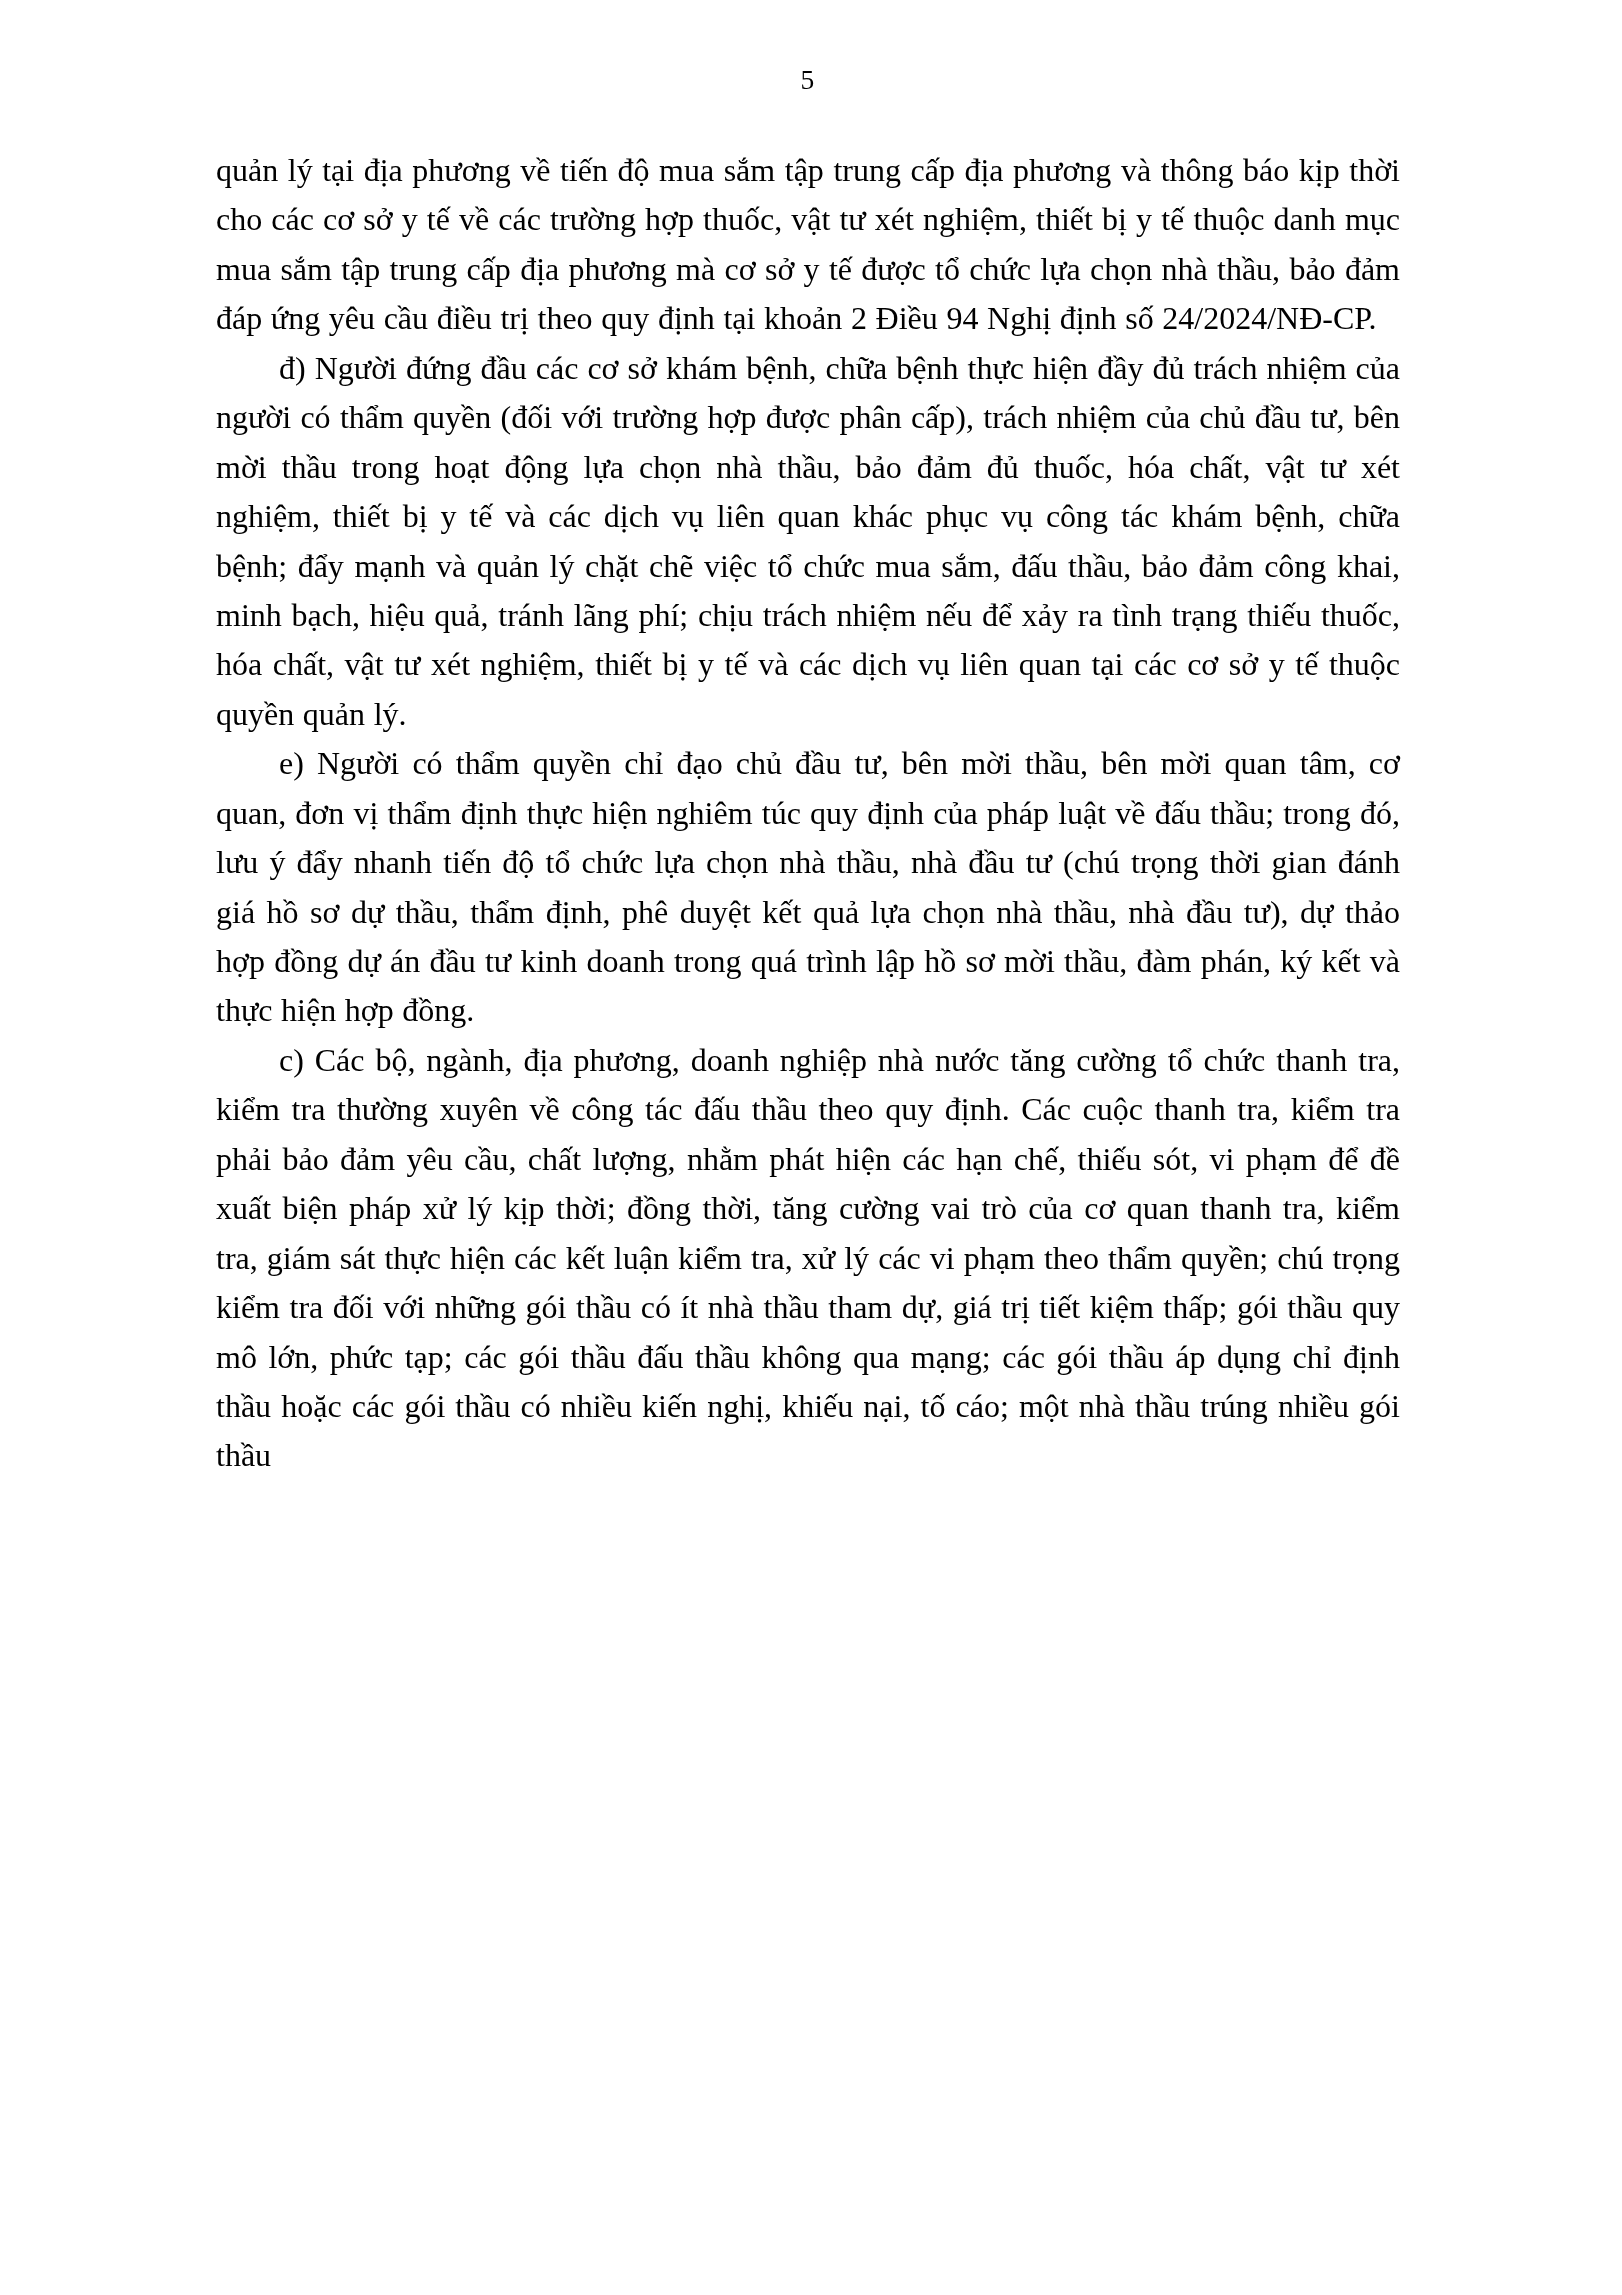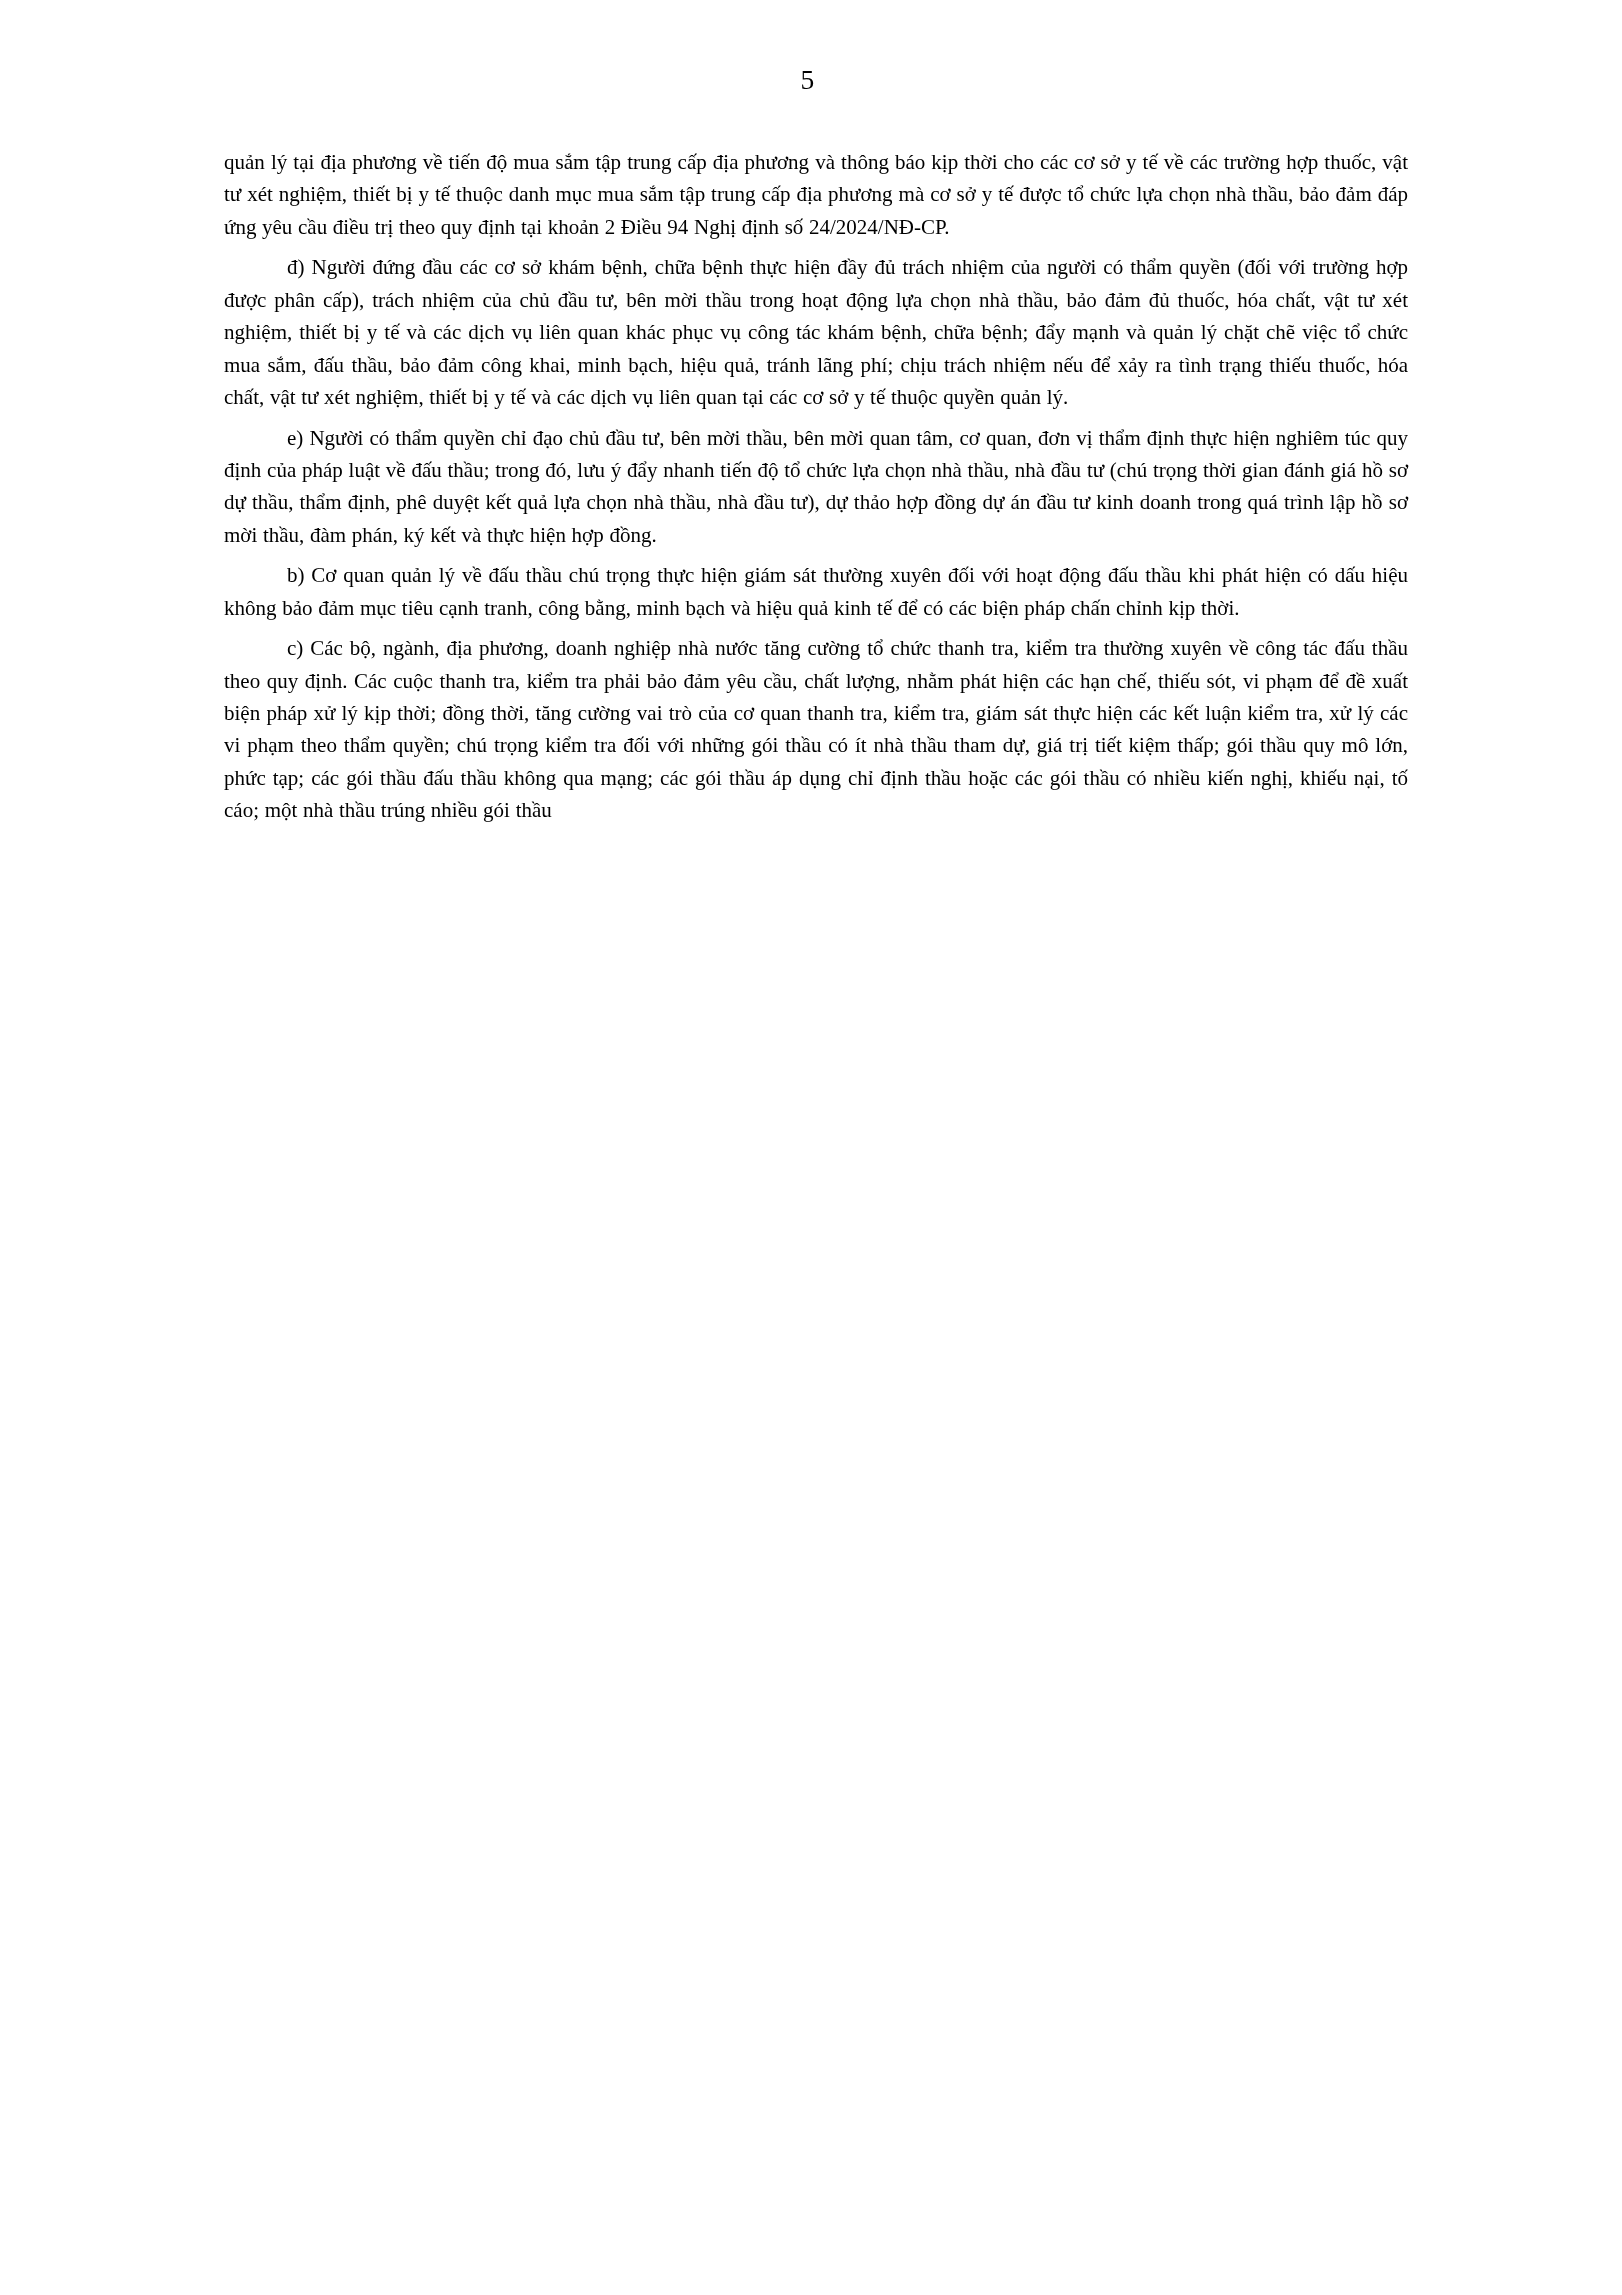--- a/index.html
+++ b/index.html
@@ -24,25 +24,25 @@
   }
   .page-number {
     text-align: center;
     font-size: 27.5px;
     line-height: 1.2;
     margin: 0 0 50px 0;
     padding-right: 92px;
     letter-spacing: 0.3px;
   }
   .body-text {
-    font-size: 21px;
+    font-size: 32px;
     line-height: 1.545;
     text-align: justify;
     text-justify: inter-word;
-    margin: 8px;
+    margin: 0;
     padding: 0;
     width: 1184px;
     word-spacing: 0.02em;
   }
   .body-text + .body-text {
     margin-top: 0px;
   }
   .indent {
     text-indent: 63px;
     font-family: Liberation Serif, serif;
@@ -59,18 +59,17 @@
   <div class="page-number">5</div>
 
   <p class="body-text hang">quản lý tại địa phương về tiến độ mua sắm tập trung cấp địa phương và thông báo kịp thời cho các cơ sở y tế về các trường hợp thuốc, vật tư xét nghiệm, thiết bị y tế thuộc danh mục mua sắm tập trung cấp địa phương mà cơ sở y tế được tổ chức lựa chọn nhà thầu, bảo đảm đáp ứng yêu cầu điều trị theo quy định tại khoản 2 Điều 94 Nghị định số 24/2024/NĐ-CP.</p>
 
   <p class="body-text indent">đ) Người đứng đầu các cơ sở khám bệnh, chữa bệnh thực hiện đầy đủ trách nhiệm của người có thẩm quyền (đối với trường hợp được phân cấp), trách nhiệm của chủ đầu tư, bên mời thầu trong hoạt động lựa chọn nhà thầu, bảo đảm đủ thuốc, hóa chất, vật tư xét nghiệm, thiết bị y tế và các dịch vụ liên quan khác phục vụ công tác khám bệnh, chữa bệnh; đẩy mạnh và quản lý chặt chẽ việc tổ chức mua sắm, đấu thầu, bảo đảm công khai, minh bạch, hiệu quả, tránh lãng phí; chịu trách nhiệm nếu để xảy ra tình trạng thiếu thuốc, hóa chất, vật tư xét nghiệm, thiết bị y tế và các dịch vụ liên quan tại các cơ sở y tế thuộc quyền quản lý.</p>
 
   <p class="body-text indent">e) Người có thẩm quyền chỉ đạo chủ đầu tư, bên mời thầu, bên mời quan tâm, cơ quan, đơn vị thẩm định thực hiện nghiêm túc quy định của pháp luật về đấu thầu; trong đó, lưu ý đẩy nhanh tiến độ tổ chức lựa chọn nhà thầu, nhà đầu tư (chú trọng thời gian đánh giá hồ sơ dự thầu, thẩm định, phê duyệt kết quả lựa chọn nhà thầu, nhà đầu tư), dự thảo hợp đồng dự án đầu tư kinh doanh trong quá trình lập hồ sơ mời thầu, đàm phán, ký kết và thực hiện hợp đồng.</p>
 
 
 
-  <p class="body-text indent">b) Cơ quan quản lý về đấu thầu chú trọng thực hiện giám sát thường xuyên đối với hoạt động đấu thầu khi phát hiện có dấu hiệu không bảo đảm mục tiêu cạnh tranh, công bằng, minh bạch và hiệu quả kinh tế để có các biện pháp chấn chỉnh kịp thời.</p>
 
   <p class="body-text indent">c) Các bộ, ngành, địa phương, doanh nghiệp nhà nước tăng cường tổ chức thanh tra, kiểm tra thường xuyên về công tác đấu thầu theo quy định. Các cuộc thanh tra, kiểm tra phải bảo đảm yêu cầu, chất lượng, nhằm phát hiện các hạn chế, thiếu sót, vi phạm để đề xuất biện pháp xử lý kịp thời; đồng thời, tăng cường vai trò của cơ quan thanh tra, kiểm tra, giám sát thực hiện các kết luận kiểm tra, xử lý các vi phạm theo thẩm quyền; chú trọng kiểm tra đối với những gói thầu có ít nhà thầu tham dự, giá trị tiết kiệm thấp; gói thầu quy mô lớn, phức tạp; các gói thầu đấu thầu không qua mạng; các gói thầu áp dụng chỉ định thầu hoặc các gói thầu có nhiều kiến nghị, khiếu nại, tố cáo; một nhà thầu trúng nhiều gói thầu</p>
 
 </div>
 
 
 </body></html>

